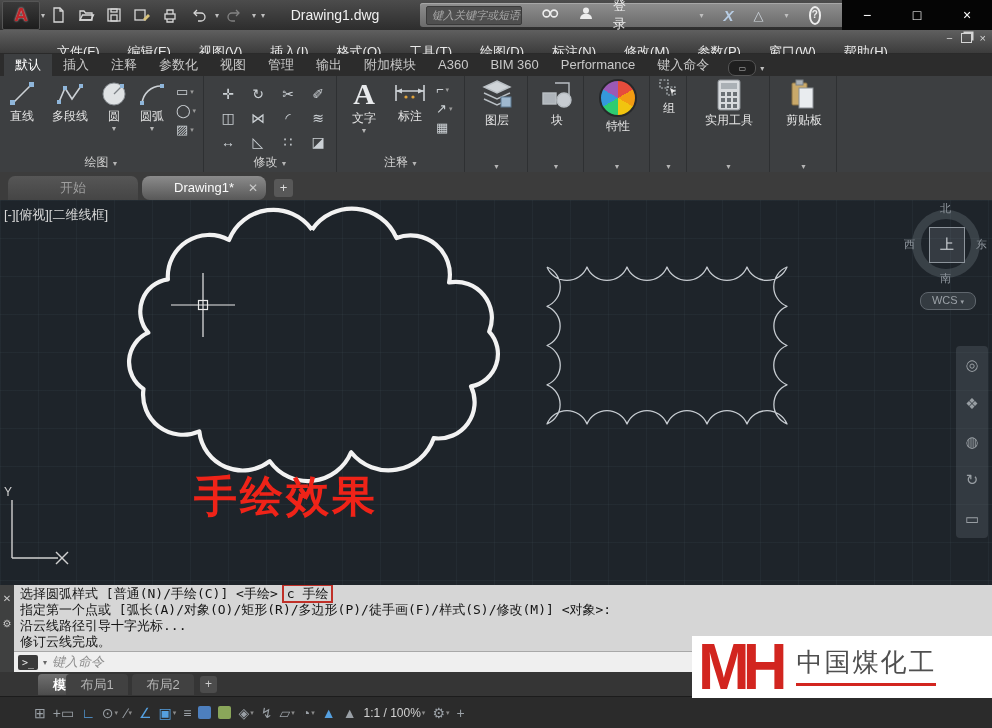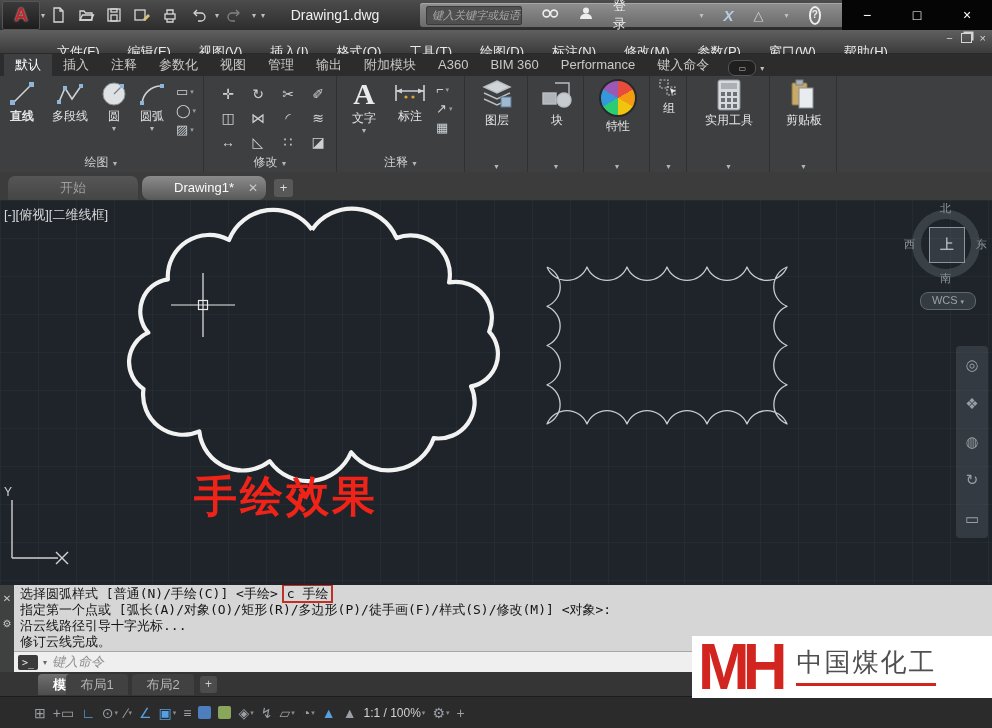--- a/index.html
+++ b/index.html
@@ -270,21 +270,21 @@
     <span class="rtab">键入命令</span>
     <span id="ribbon-opts">
         <span class="pill">▭</span>
         <span class="caret">▾</span>
       </span>
   </div>
 
   <div id="ribbon">
 
     <div class="panel" style="left:0;width:204px;">
-      <div class="big-btn" style="left:2px;width:40px;font-weight:bold;">
+      <div class="big-btn" style="left:2px;width:40px;">
         <svg class="rib-svg" width="28" height="28">
             <path d="M5 24L23 6"></path>
             <rect x="2" y="21" width="5" height="5" fill="#8fb6da" stroke="none"></rect>
             <rect x="21" y="3" width="5" height="5" fill="#8fb6da" stroke="none"></rect>
           </svg>
         <span class="lbl">直线</span>
       </div>
       <div class="big-btn" style="left:44px;width:52px;">
         <svg class="rib-svg" width="28" height="28">
             <path d="M3 23l6-14 7 11 9-13"></path>

